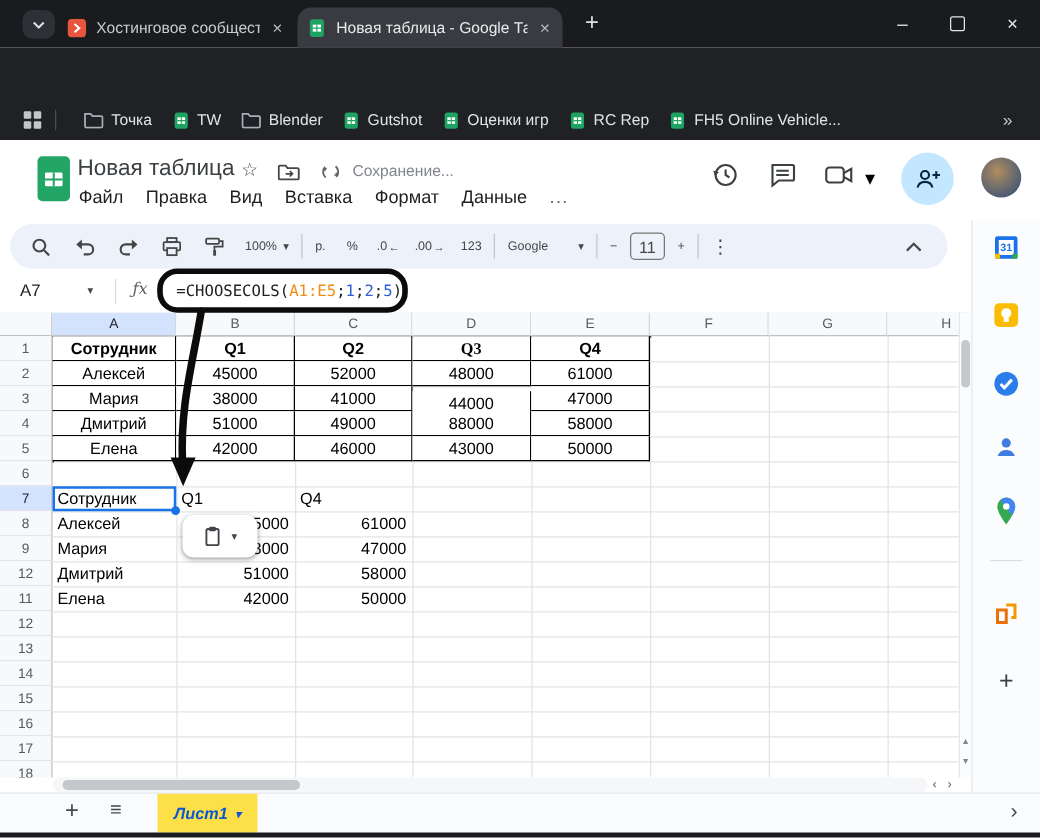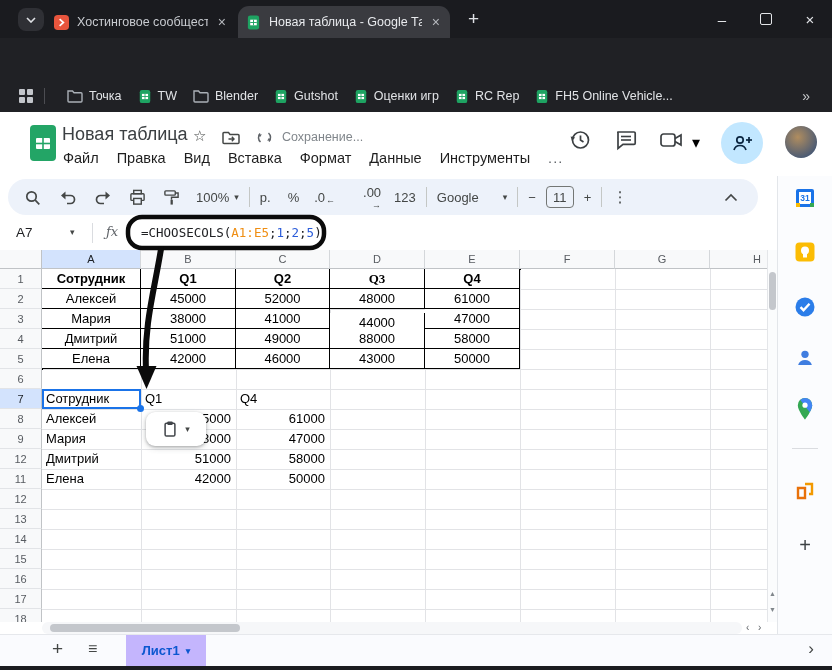--- a/index.html
+++ b/index.html
@@ -51,21 +51,21 @@
   .hdr-ic{top:128px;}
   #share-btn{left:721px;top:122px;width:42px;height:42px;border-radius:50%;background:#c2e7ff;
              display:flex;align-items:center;justify-content:center;}
   #app-avatar{left:785px;top:126px;width:32px;height:32px;border-radius:50%;
       background:radial-gradient(circle at 40% 35%,#b0induced 0,#b08d5f,#4a5a74 75%);
       background:radial-gradient(circle at 40% 35%,#b08d5f,#4a5a74 75%);}
 
   
   #toolbar{left:8px;top:179px;width:750px;height:36px;border-radius:18px;background:#edf2fa;
            display:flex;align-items:center;color:#444746;}
-  .tb-txt{font-size:13px;color:#444746;}
+  .tb-txt{font-size:10px;color:#444746;}
   .tb-div{width:1px;height:20px;background:#c4c7c5;margin:0 10px;}
   .caret{font-size:9px;color:#444746;}
   #font-size-box{width:26px;height:20px;border:1px solid #747775;border-radius:4px;
                  font-size:13px;display:flex;align-items:center;justify-content:center;background:#fff0;}
   .decic{display:flex;align-items:flex-end;font-size:12.5px;}
   .decic .ar{font-size:9px;margin-left:1px;}
 
   
   #formula-row{left:0;top:216px;width:777px;height:34px;background:#fff;border-bottom:1px solid #e1e3e6;}
   #name-box{left:16px;top:225px;font-size:13.5px;color:#202124;}
@@ -109,22 +109,22 @@
   
   #side-panel{left:777px;top:176px;width:55px;height:458px;background:#fbfcfe;border-left:1px solid #e3e6ea;box-sizing:border-box;}
   .sp-ic{position:absolute;left:15px;width:24px;height:24px;display:flex;align-items:center;justify-content:center;}
   .sp-div{position:absolute;left:14px;width:26px;height:1px;background:#dadce0;}
   #sp-add{font-size:20px;color:#3c4043;}
 
   
   #sheet-bar{left:0;top:634px;width:832px;height:32px;background:#fafbfe;border-top:1px solid #e6e8ec;box-sizing:border-box;}
   #add-sheet{position:absolute;left:52px;top:3px;font-size:19px;color:#444746;}
   #all-sheets{position:absolute;left:88px;top:5px;font-size:16px;color:#444746;}
-  #active-tab{position:absolute;left:126px;top:0;height:31px;width:80px;background:#c4b5fd;
-      display:flex;align-items:center;justify-content:center;gap:6px;color:#0b57d0;font-weight:bold;font-size:13px;}
+  #active-tab{position:absolute;left:126px;top:0;height:31px;width:80px;background:#fde047;
+      display:flex;align-items:center;justify-content:center;gap:6px;color:#0b57d0;font-weight:bold;font-size:13px;font-style:italic;}
   #active-tab .caret{color:#0b57d0;}
   #panel-toggle{position:absolute;right:18px;top:4px;font-size:17px;color:#444746;}
   #bottom-strip{left:0;top:666px;width:832px;height:4px;background:#1b1c20;}
 
   
   #annotation{left:0;top:0;pointer-events:none;z-index:60;}
 </style>
 </head>
 <body>
 
@@ -299,21 +299,20 @@
   </svg>
 <div class="abs" id="saving-status">Сохранение...</div>
 
 <div class="abs" id="menu-row">
     <div class="menu-item">Файл</div>
     <div class="menu-item">Правка</div>
     <div class="menu-item">Вид</div>
     <div class="menu-item">Вставка</div>
     <div class="menu-item">Формат</div>
     <div class="menu-item">Данные</div>
-    <div class="menu-item">Инструменты</div>
     <div class="menu-item dots">...</div>
   </div>
 
 <svg class="abs hdr-ic" style="left:568px;" width="24" height="24" viewBox="0 0 24 24">
     <circle cx="12.5" cy="12" r="8" stroke="#3c4043" stroke-width="1.7" fill="none"></circle>
     <path d="M12.5 7.5V12l3 2" stroke="#3c4043" stroke-width="1.7" fill="none"></path>
     <polygon points="2.6,8.5 7.2,9.5 4,12.8" fill="#3c4043"></polygon>
   </svg>
 <svg class="abs hdr-ic" style="left:614px;" width="24" height="24" viewBox="0 0 24 24">
     <path d="M4 4h16a1.2 1.2 0 0 1 1.2 1.2v10a1.2 1.2 0 0 1-1.2 1.2H9l-5 4V5.2A1.2 1.2 0 0 1 4 4z" fill="none" stroke="#3c4043" stroke-width="1.7"></path>
@@ -360,21 +359,21 @@
     </svg>
   <span class="tb-txt" style="margin-left:16px;">100%</span>
   <span class="caret" style="margin-left:5px;">▾</span>
   <div class="tb-div"></div>
   <span class="tb-txt">р.</span>
   <span class="tb-txt" style="margin-left:17px;">%</span>
   <span class="decic" style="margin-left:15px;">
       <span class="tb-txt">.0</span>
       <span class="ar">←</span>
     </span>
-  <span class="decic" style="margin-left:28px;flex-direction:column;">
+  <span class="decic" style="margin-left:12px;">
       <span class="tb-txt">.00</span>
       <span class="ar">→</span>
     </span>
   <span class="tb-txt" style="margin-left:13px;">123</span>
   <div class="tb-div"></div>
   <span class="tb-txt">Google</span>
   <span class="caret" style="margin-left:24px;">▾</span>
   <div class="tb-div"></div>
   <span class="tb-txt">−</span>
   <span id="font-size-box" style="margin-left:10px;">11</span>

